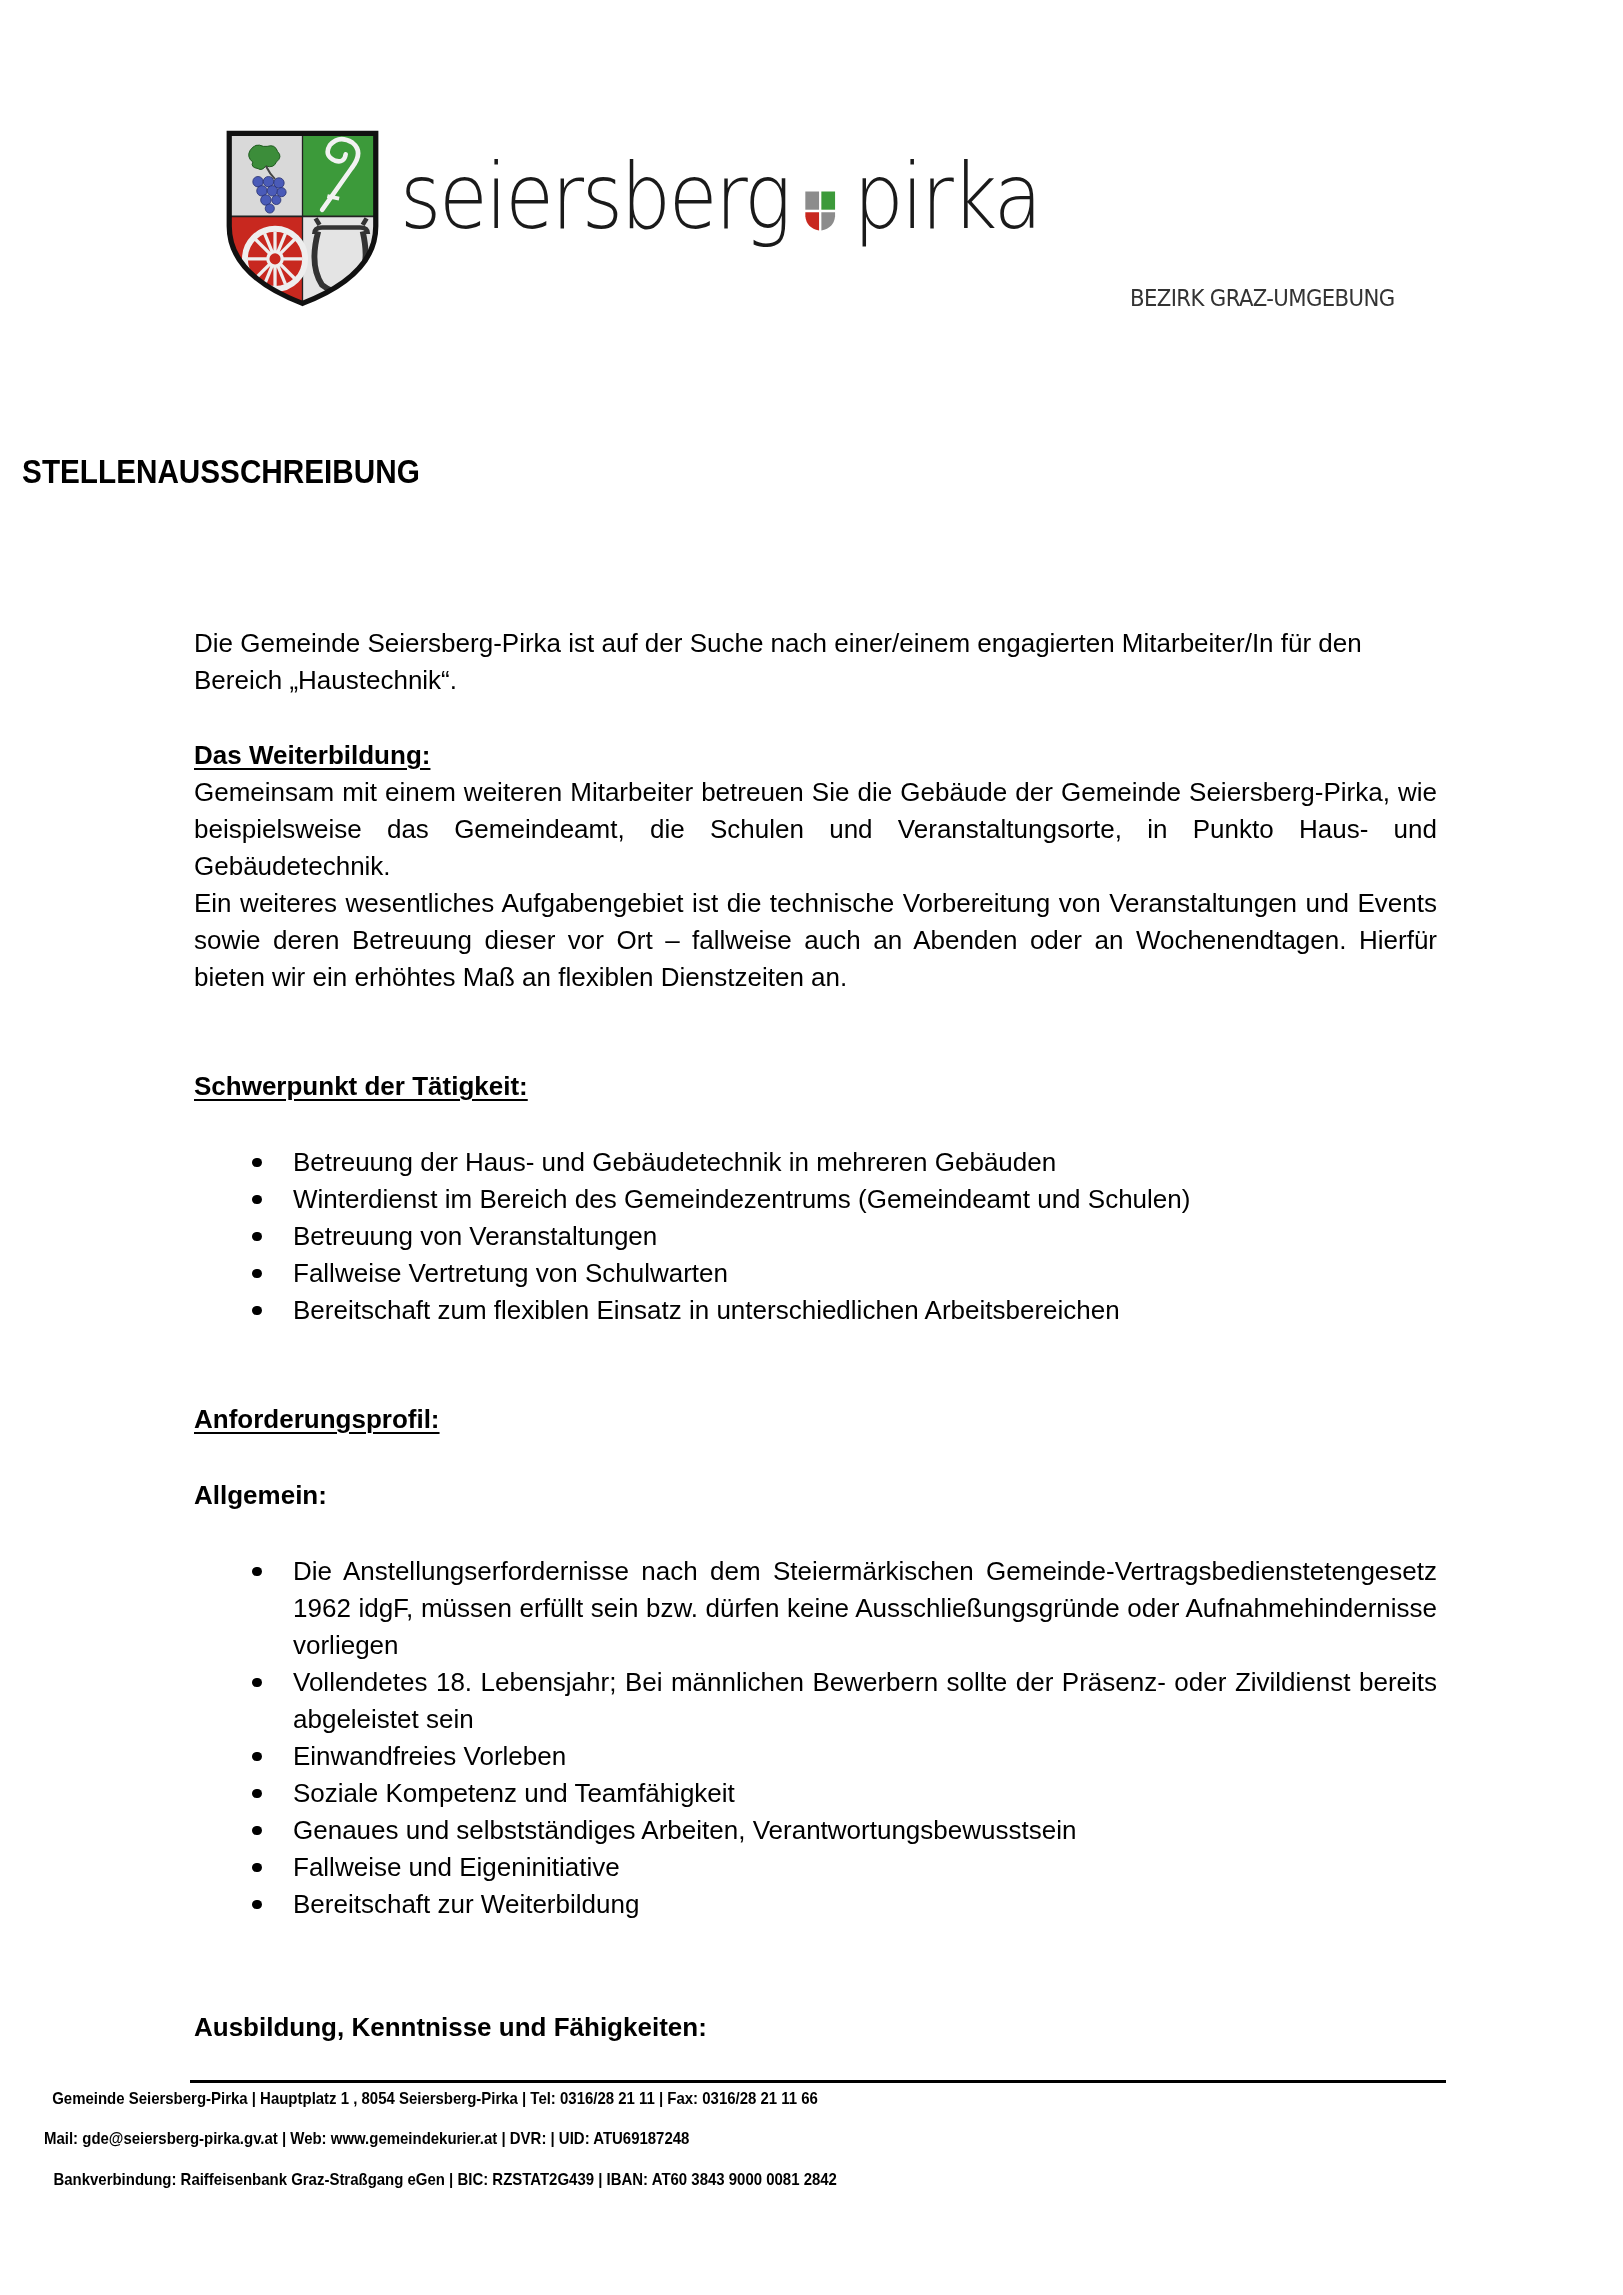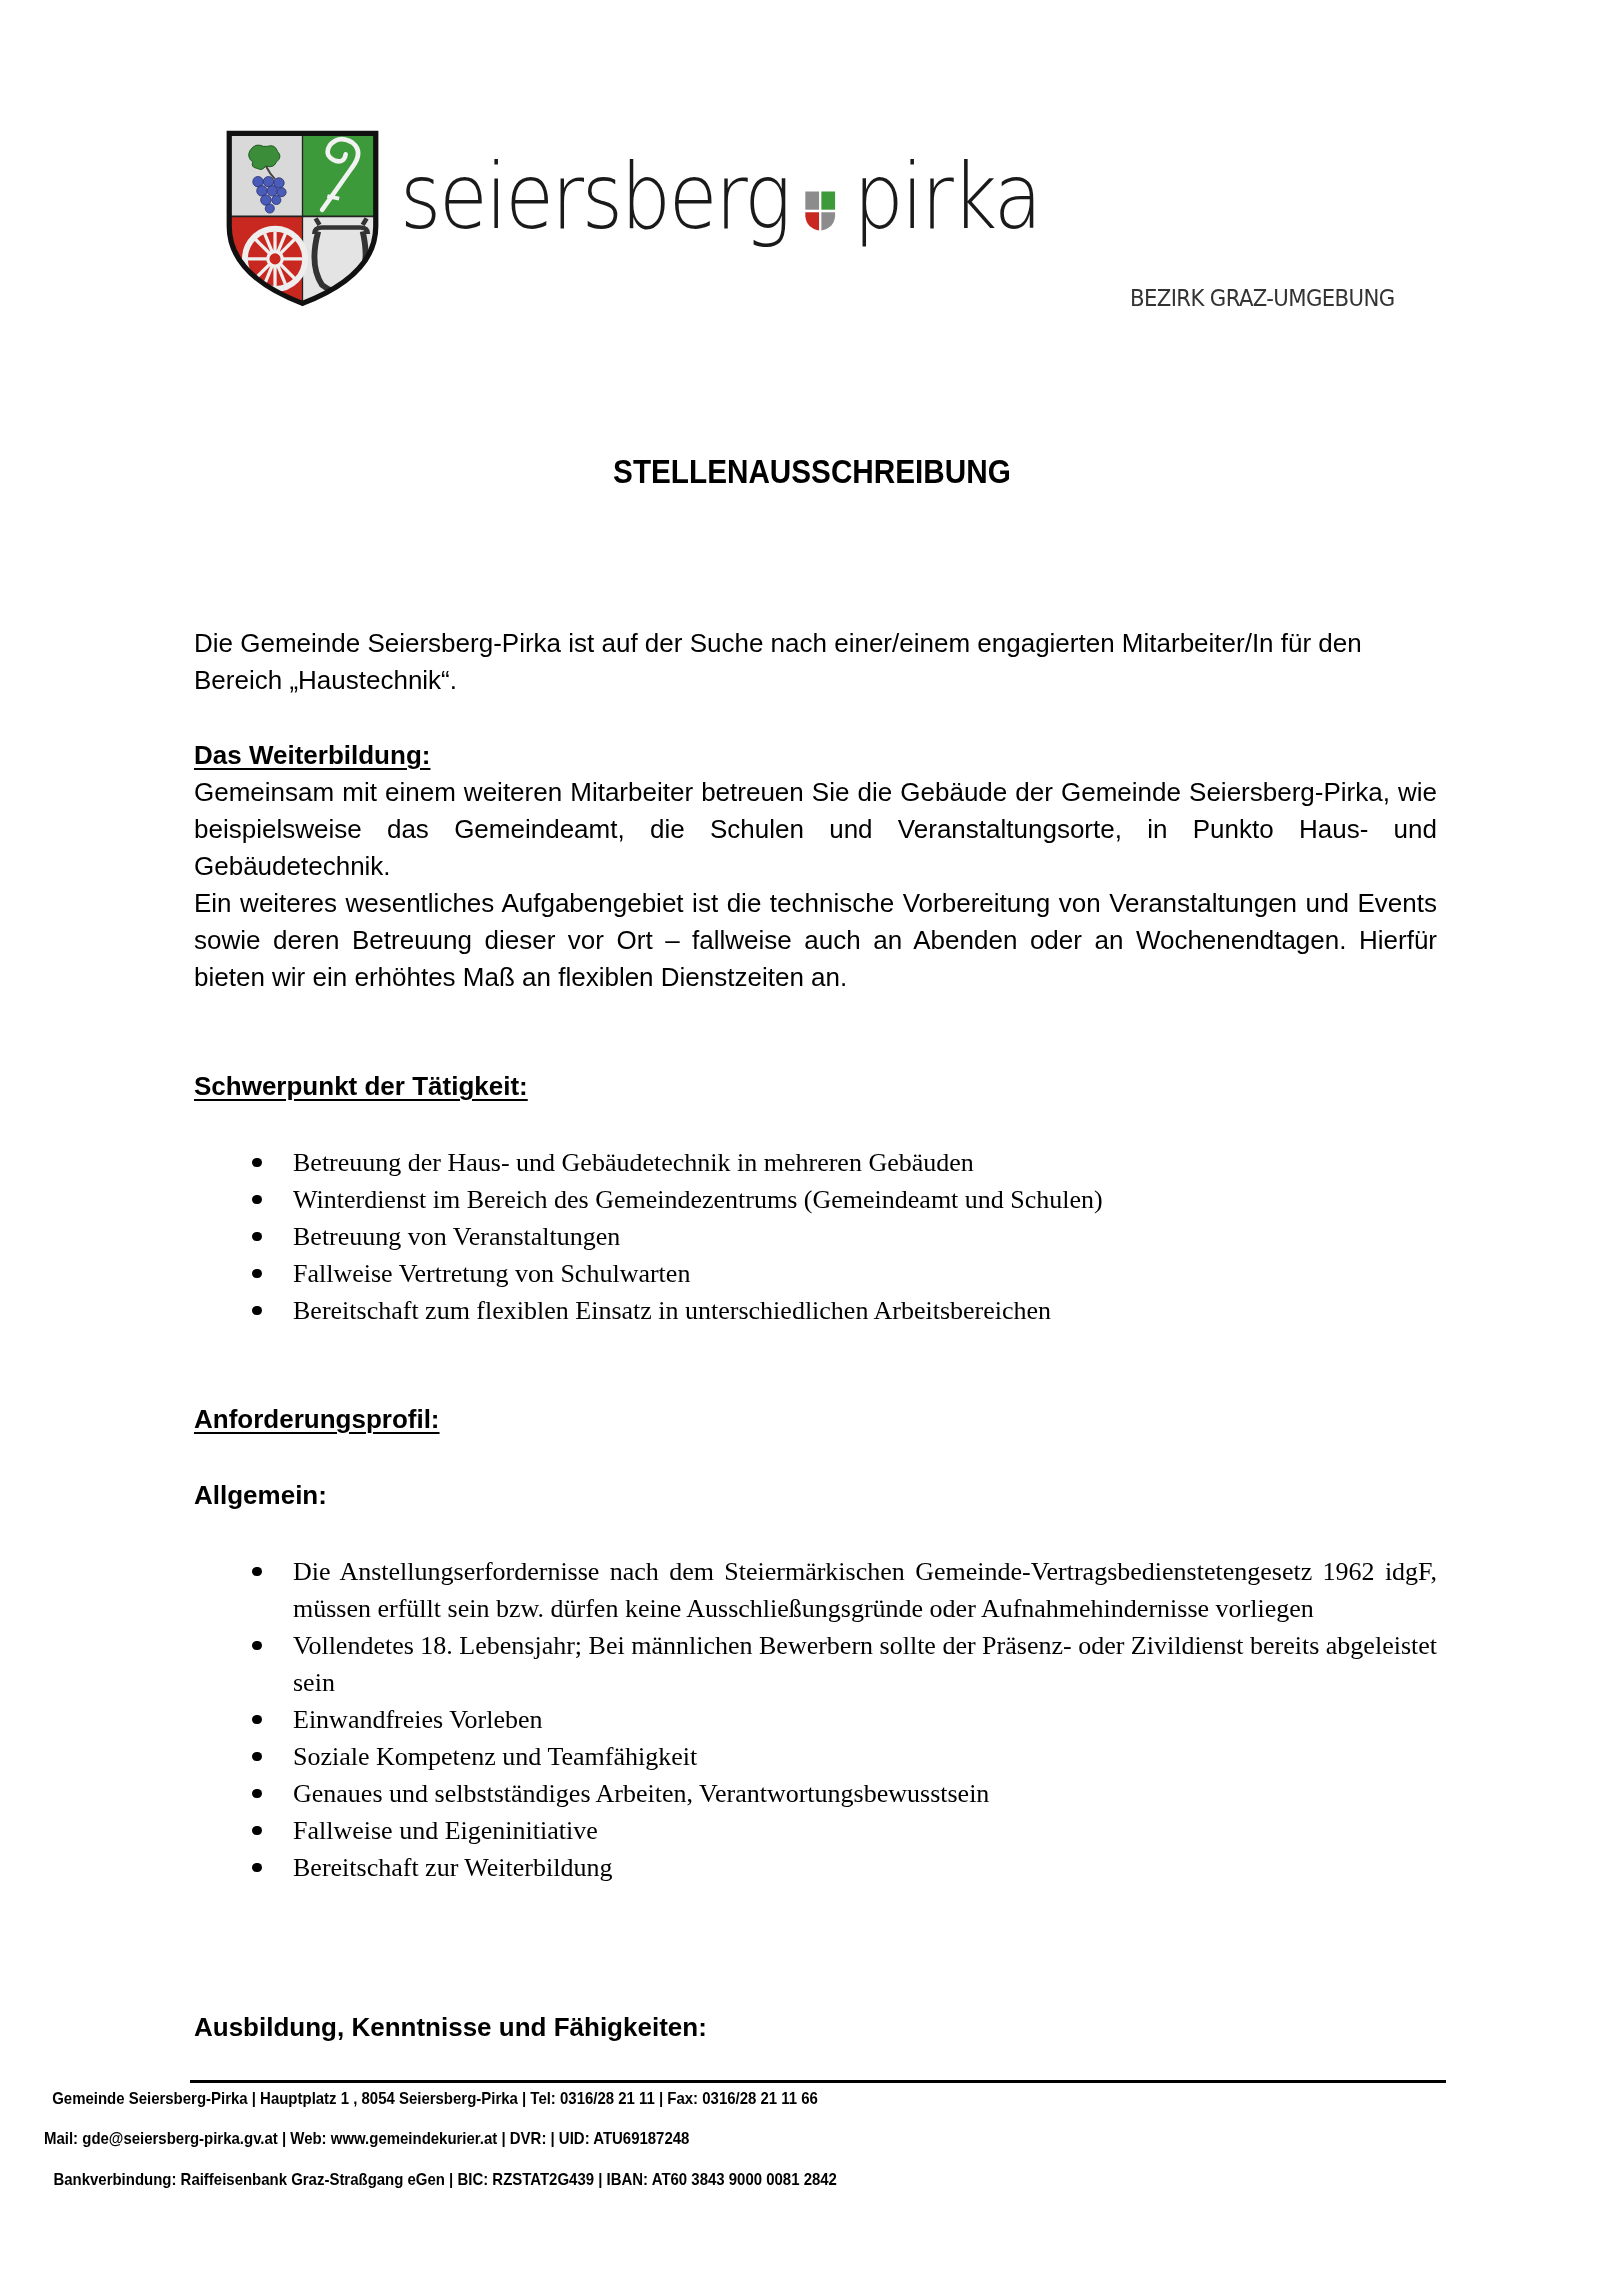--- a/index.html
+++ b/index.html
@@ -23,37 +23,37 @@
     position: absolute; left: 1130px; top: 284px;
     font-family: "DejaVu Sans", sans-serif; font-size: 23.6px; color: #333;
     letter-spacing: -0.7px; white-space: nowrap;
     transform: scaleX(0.9); transform-origin: left top;
   }
 
   
   .body-font { font-family: "Liberation Sans", sans-serif; font-size: 26px; line-height: 37px; }
 
   .title {
-    position: absolute; left: 0; width: 1623px; top: 453px; text-align: center;
+    position: absolute; left: 0; width: 1623px; top: 453px; 
     font-weight: bold; font-size: 33px;
   }
   .title span { display: inline-block; transform: scaleX(0.9); }
   .subtitle {
     position: absolute; left: 0; width: 1623px; top: 545px; text-align: center;
     font-weight: bold; font-size: 27.5px;
   }
   .subtitle span { display: inline-block; transform: scaleX(0.9); }
 
   .block { position: absolute; left: 194px; width: 1243px; }
   .block p { margin: 0; }
   .justify { text-align: justify; }
   .heading-u { font-weight: bold; text-decoration: underline; text-decoration-thickness: 2px; text-underline-offset: 3.9px; }
   .heading-b { font-weight: bold; }
 
-  ul.bullets { list-style: none; margin: 0; padding: 0; font-family: Liberation Serif, serif; }
+  ul.bullets { list-style: none; margin: 0; padding: 0; }
   ul.bullets li { position: relative; padding-left: 99px; }
   ul.bullets li .dot {
     position: absolute; left: 58px; top: 13.7px; width: 9.8px; height: 9.8px; border-radius: 50%; background: #000;
   }
 
   
   .footer-rule { position: absolute; left: 190px; top: 2080px; width: 1256px; height: 2.6px; background: #000; }
   .footer-line {
     position: absolute; left: 0; width: 1623px; 
     font-family: "Liberation Sans", sans-serif; font-weight: bold; font-size: 17px; color: #000;

